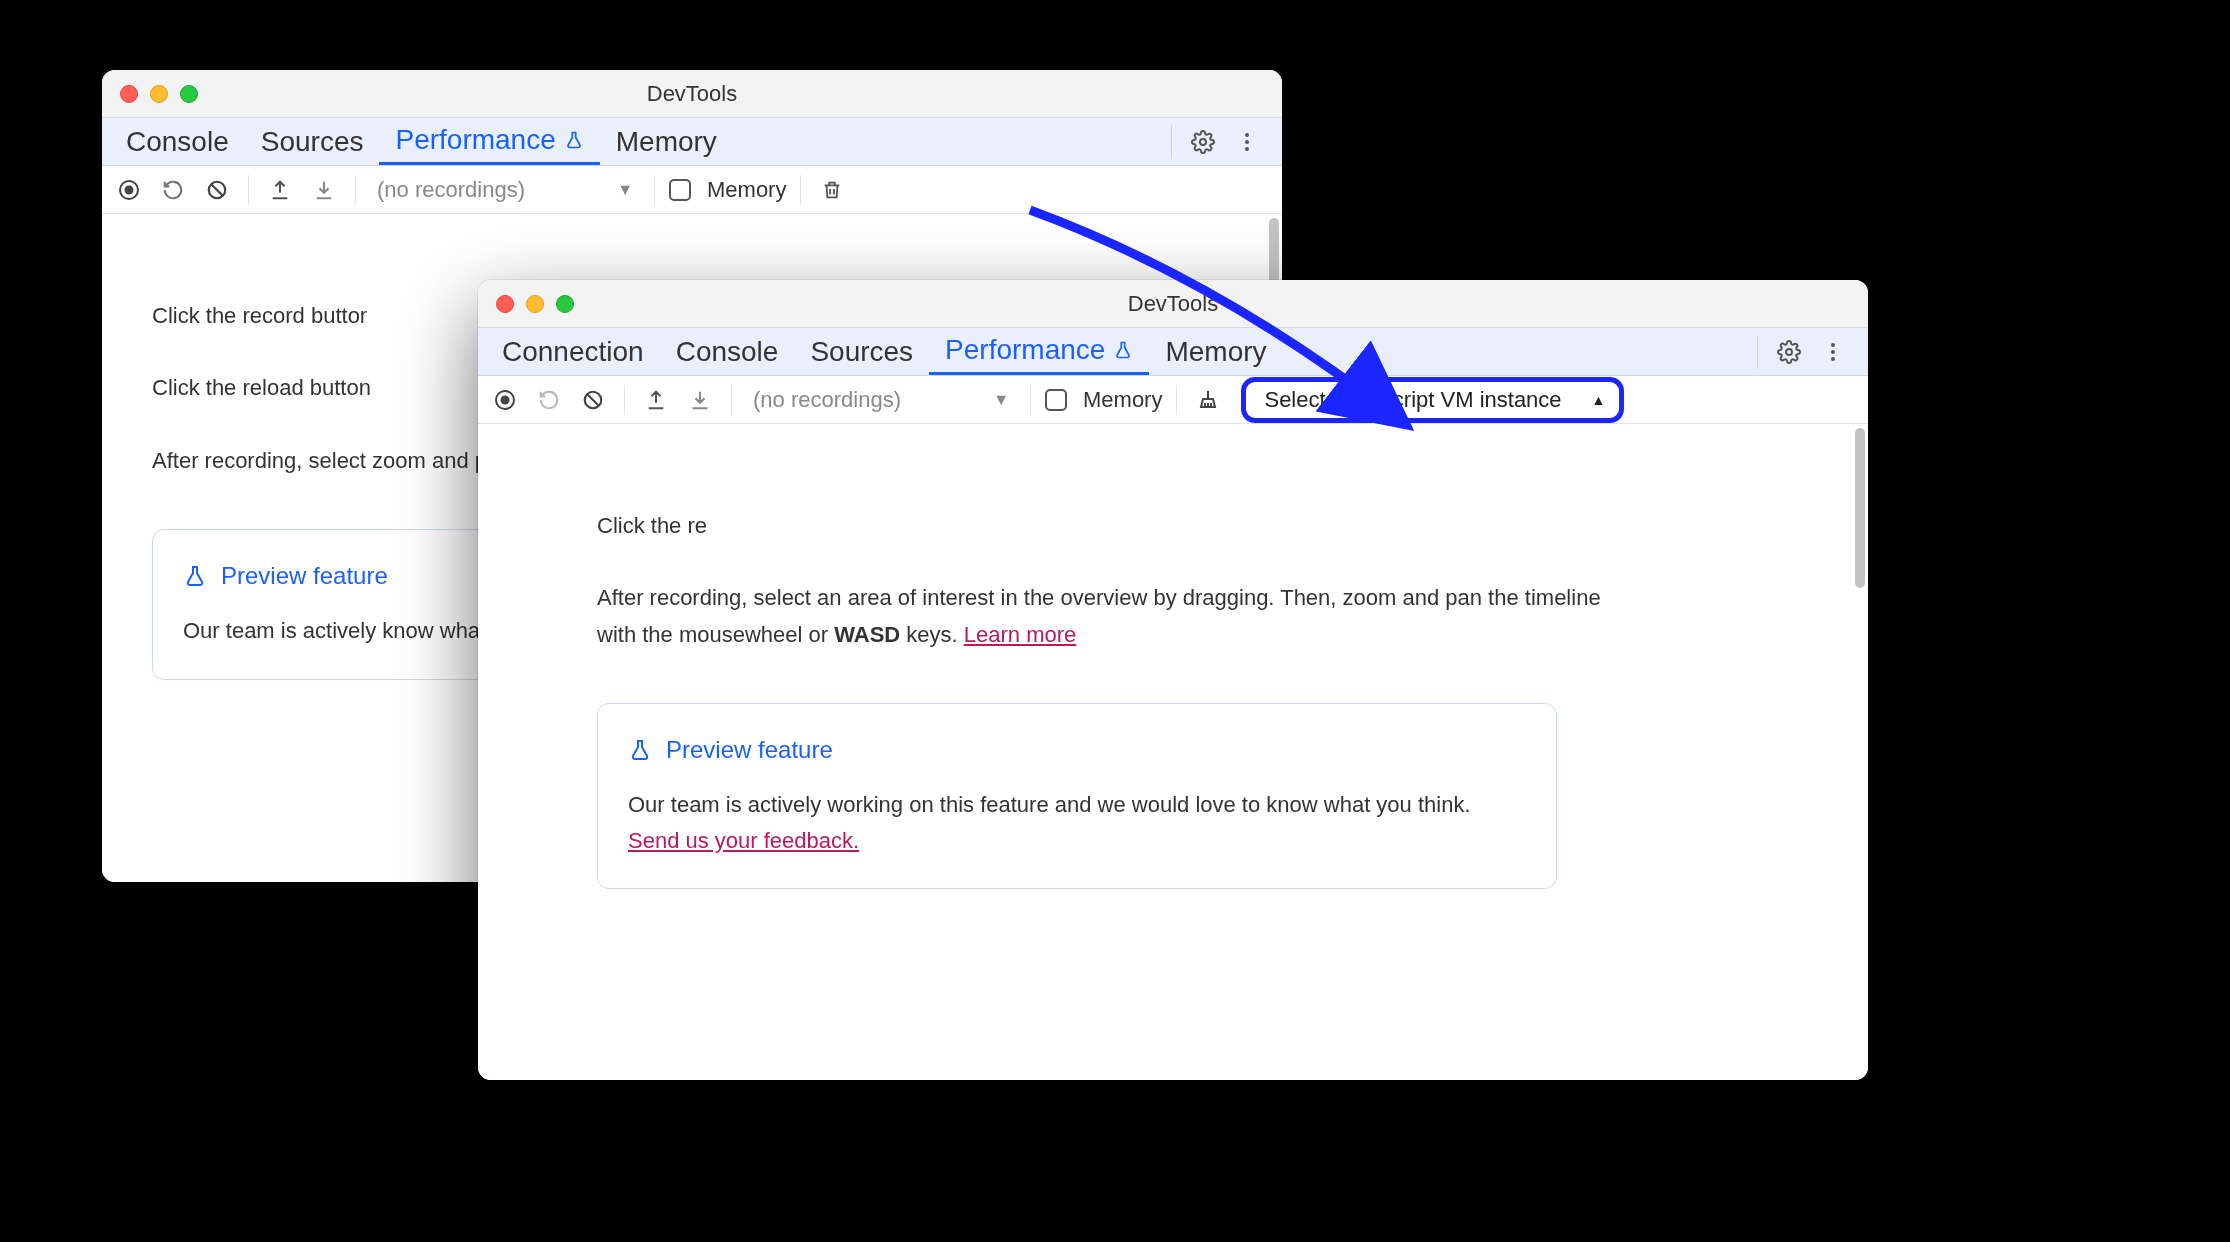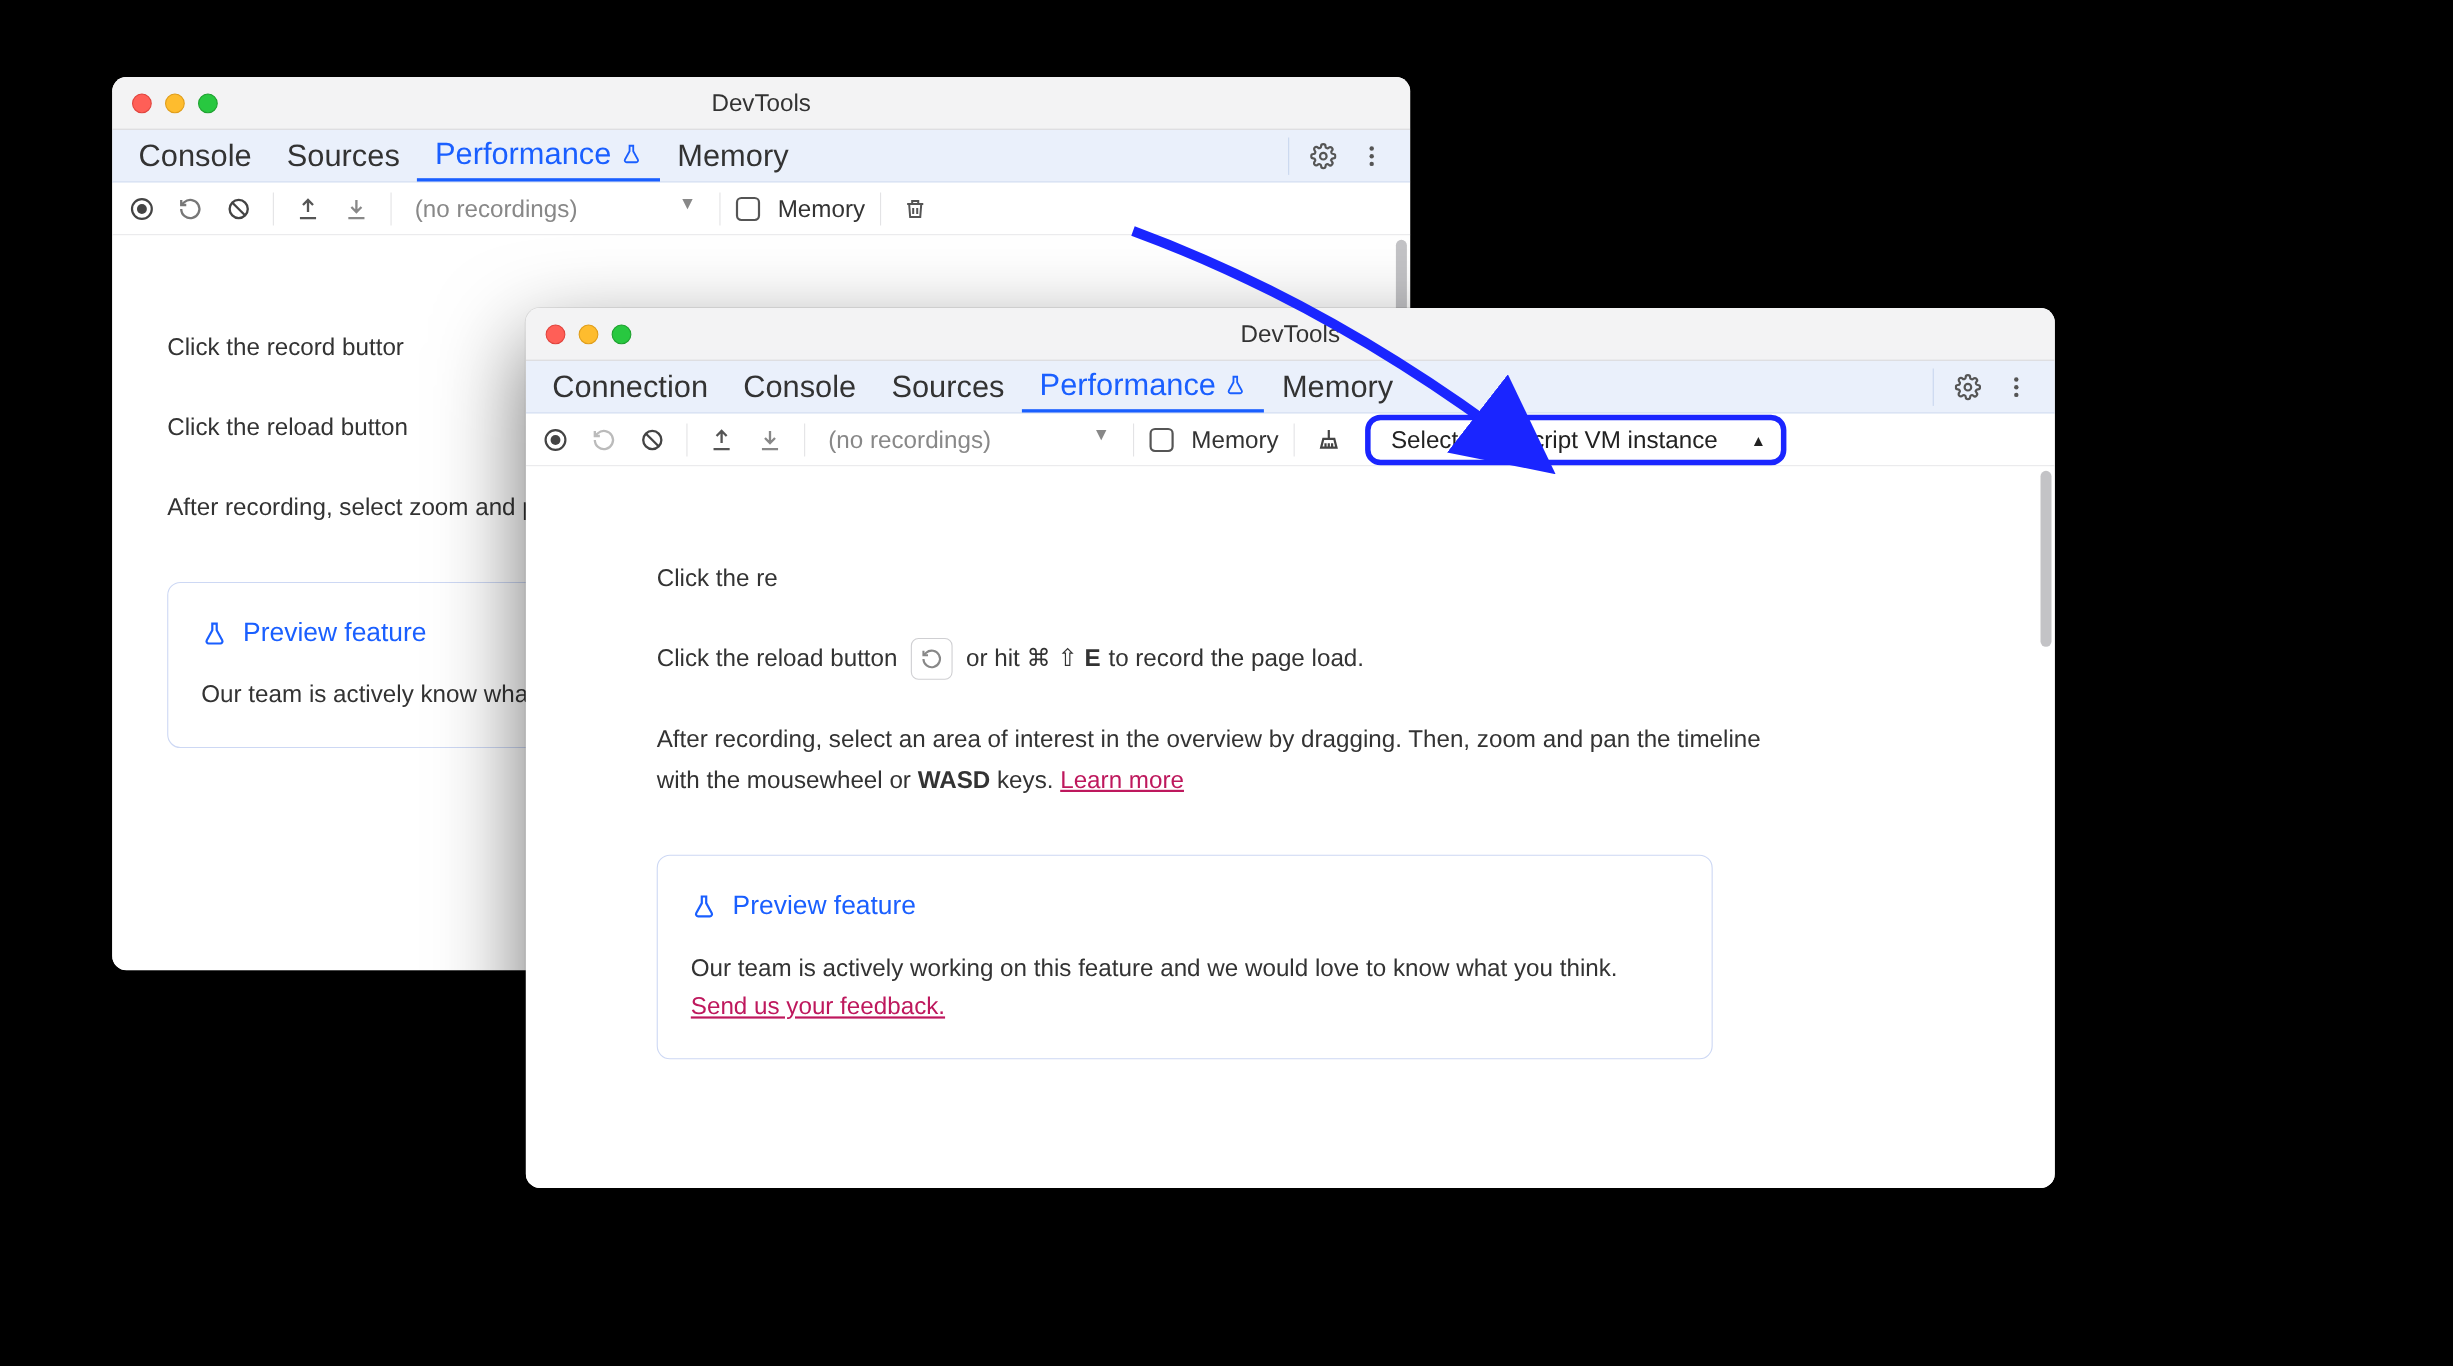--- a/index.html
+++ b/index.html
@@ -65,21 +65,21 @@
     height: 48px;
     background:#fff;
     border-bottom:1px solid #e3e3e5;
     display:flex; align-items:center; gap:8px; padding:0 10px;
     font-size:22px;
   }
   .tb-group { display:flex; align-items:center; gap:10px; }
   .tb-sep { width:1px; height:30px; background:#e3e3e5; margin:0 6px;}
   .combo {
     flex:0 0 auto;
-    display:flex; justify-content:space-between;
+    display:flex; align-items:center; justify-content:space-between;
     border:1px solid transparent; color:#888; cursor:pointer;
     padding:0 6px; gap:40px; min-width:270px;
   }
   .combo .tri { color:#888; font-size:16px; }
   .chk { width:22px; height:22px; border:2px solid #555; border-radius:5px; display:inline-block;}
   .mem-label { color:#333; margin-left:6px; }
   .tb-spacer { flex:1; }
 
   .vm-select {
     border:5px solid #1a25ff; border-radius:14px; height:46px;
@@ -352,30 +352,20 @@
       <span>Select JavaScript VM instance</span>
       <span class="tri-up">▲</span>
     </div>
     <div class="tb-spacer"></div>
   </div>
 
   <div class="content" style="padding-left:119px;">
     <div class="scroll-hint"></div>
     <p>Click the re</p>
     <p>
-      <span>Click the reload button</span>
-      <span class="inline-btn">
-          <svg width="20" height="20" viewBox="0 0 24 24" fill="none" stroke="#888" stroke-width="2.3">
-            <path d="M3 12a9 9 0 1 0 3-6.7L3 8"></path>
-            <path d="M3 3v5h5"></path>
-          </svg>
-        </span>
-      <span>or hit ⌘ ⇧ </span><span class="kbd">E</span><span> to record the page load.</span>
-    </p>
-    <p>
       <span>After recording, select an area of interest in the overview by dragging. Then, zoom and pan the timeline with the mousewheel or </span><span class="wasd">WASD</span><span> keys. </span><span class="link">Learn more</span>
     </p>
 
     <div class="preview-box">
       <div class="preview-head">
         <span>
             <svg width="24" height="24" viewBox="0 0 24 24" fill="none" stroke="#1a5fff" stroke-width="2">
               <path d="M9 3h6M10 3v6l-5 9a2 2 0 0 0 1.8 3h10.4A2 2 0 0 0 19 18l-5-9V3"></path>
             </svg>
           </span>

